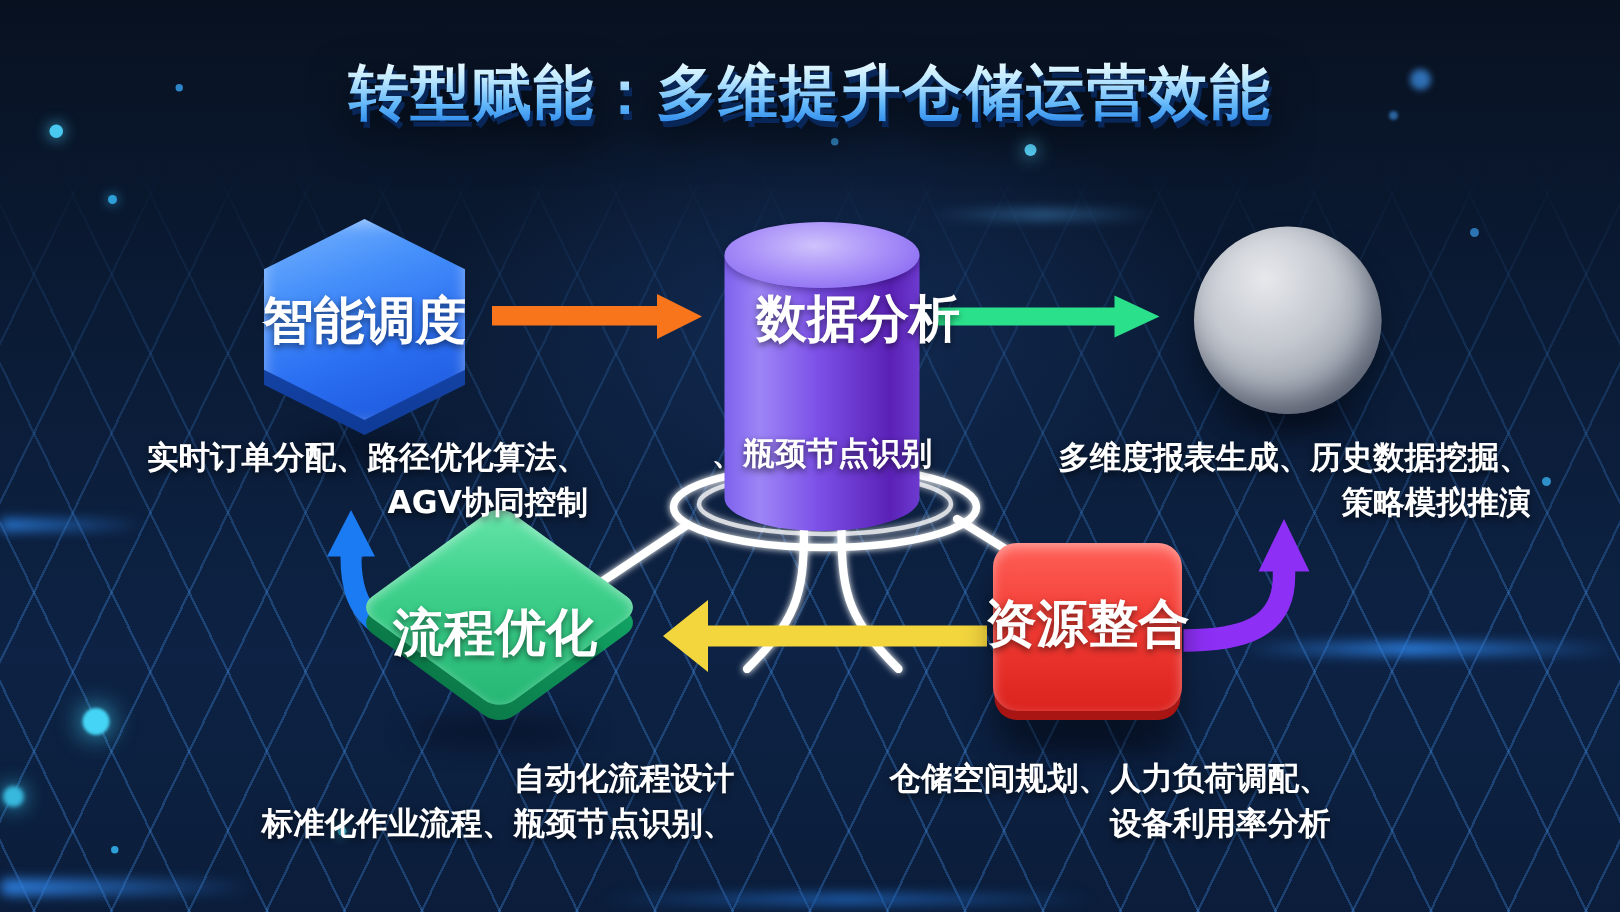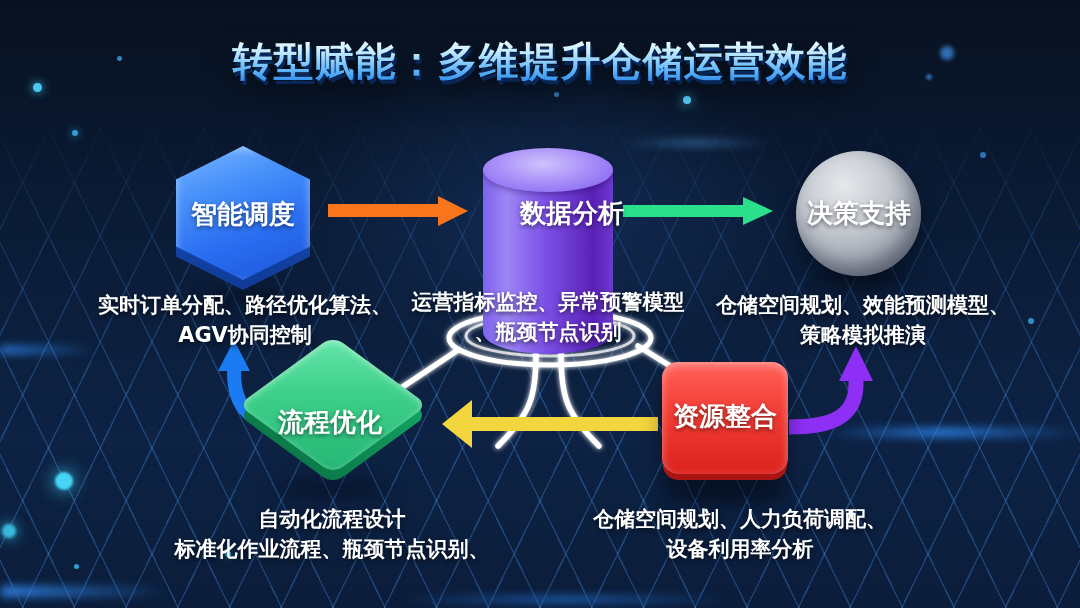--- a/index.html
+++ b/index.html
@@ -63,22 +63,22 @@
   .dia{left:238px;top:356px;width:134px;height:134px;transform-origin:50% 0;transform:translateX(28px) scaleY(.73);}
   .dia-back,.dia-front{position:absolute;left:0;top:0;width:134px;height:134px;border-radius:14px;transform:rotate(45deg);}
   .dia-back{top:14px;background:linear-gradient(180deg,#11a263,#0b7a49);}
   .dia-front{background:linear-gradient(135deg,#67e6ab 0%,#3fd18c 40%,#24b573 100%);
     box-shadow:inset 2px 2px 8px rgba(255,255,255,.45);}
   .rsq{left:662px;top:362px;width:126px;height:112px;border-radius:16px;
     background:linear-gradient(180deg,#ff6159 0%,#f23d35 45%,#dc231f 100%);
     box-shadow:inset 0 3px 8px rgba(255,255,255,.4),0 7px 0 -1px #a81512,0 20px 20px rgba(0,0,0,.4);}
   
   .node-label{position:absolute;z-index:7;transform:translate(-50%,-50%);white-space:nowrap;
-    color:#fff;font-size:26px;font-weight:800;text-shadow:0 2px 4px rgba(0,0,0,.5);}
-  .desc{position:absolute;z-index:7;transform:translateX(-50%);text-align:center;white-space:nowrap;
+    color:#fff;font-size:34px;font-weight:800;text-shadow:0 2px 4px rgba(0,0,0,.5);}
+  .desc{position:absolute;z-index:7;transform:translateX(-50%);text-align:right;white-space:nowrap;
     color:#fff;font-size:21px;font-weight:700;line-height:1.45;text-shadow:0 2px 5px rgba(0,0,0,.65);}
 </style>
 </head>
 <body>
 
 <div class="stage">
 
   <div class="ambient"></div>
   <div class="grid"></div>
 
@@ -163,34 +163,32 @@
 
   <div class="node dia">
     <div class="dia-back"></div>
     <div class="dia-front"></div>
   </div>
 
   <div class="node rsq"></div>
 
   <div class="node-label" style="left:243px;top:214px;">智能调度</div>
   <div class="node-label" style="left:548px;top:213px;margin-left:24px;">数据分析</div>
-  <div class="node-label" style="left:859px;top:213px;">决策支持</div>
   <div class="node-label" style="left:330px;top:422px;">流程优化</div>
   <div class="node-label" style="left:725px;top:416px;">资源整合</div>
 
   <div class="desc" style="left:245px;top:290px;">
     <div>实时订单分配、路径优化算法、</div>
     <div>AGV协同控制</div>
   </div>
   <div class="desc" style="left:548px;top:287px;">
-    <div>运营指标监控、异常预警模型</div>
     <div>、瓶颈节点识别</div>
   </div>
   <div class="desc" style="left:863px;top:290px;">
-    <div>仓储空间规划、效能预测模型、</div>
+    <div>多维度报表生成、历史数据挖掘、</div>
     <div>策略模拟推演</div>
   </div>
   <div class="desc" style="left:332px;top:504px;">
     <div>自动化流程设计</div>
     <div>标准化作业流程、瓶颈节点识别、</div>
   </div>
   <div class="desc" style="left:740px;top:504px;">
     <div>仓储空间规划、人力负荷调配、</div>
     <div>设备利用率分析</div>
   </div>

